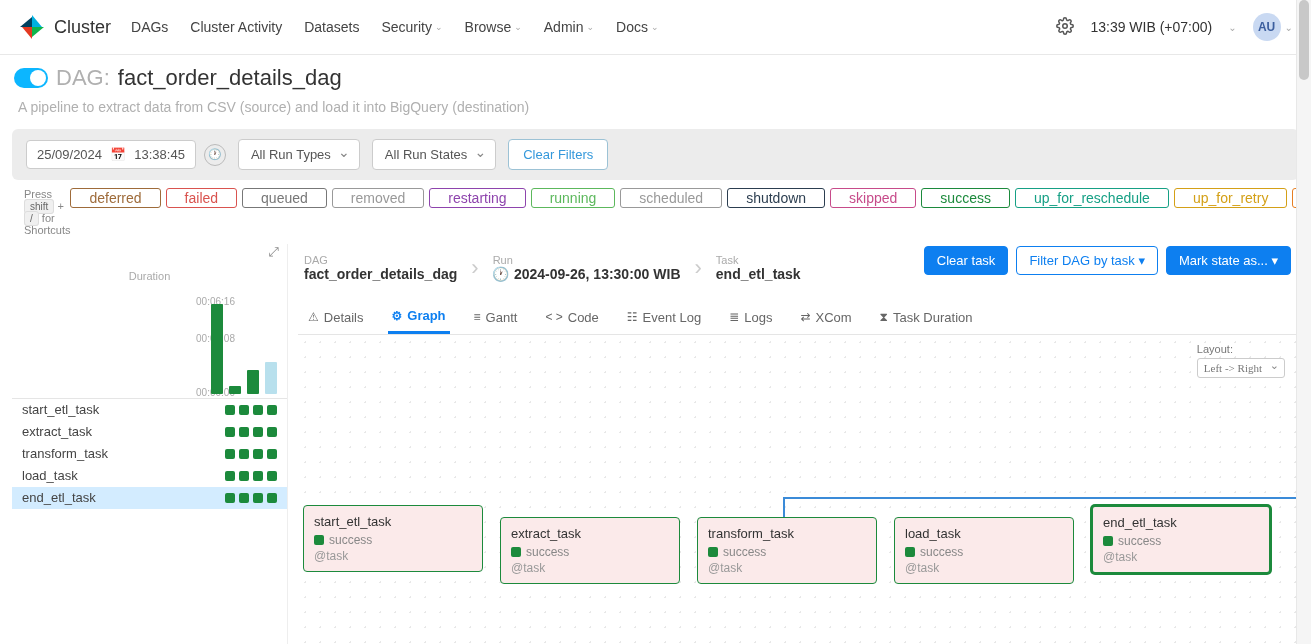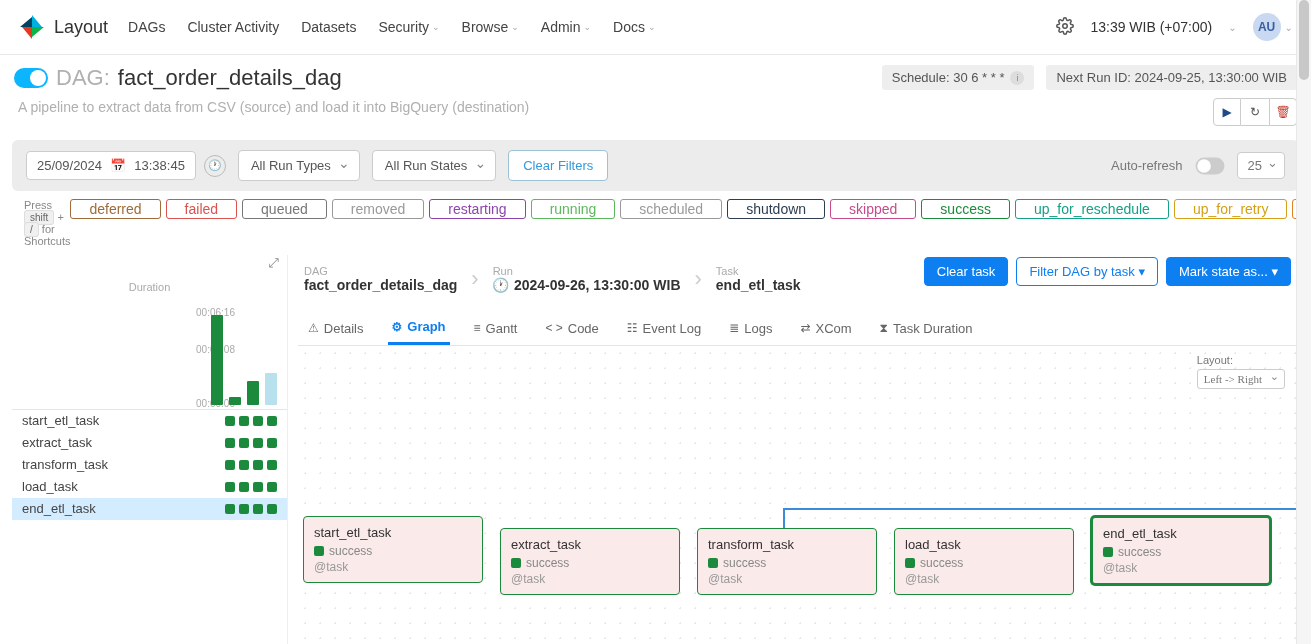--- a/index.html
+++ b/index.html
@@ -121,21 +121,21 @@
 <body>
 
 <div class="navbar">
   <div class="brand">
     <svg width="28" height="28" viewBox="0 0 28 28">
       <path d="M14 2 L24 14 L14 14 Z" fill="#00b1e0"></path>
       <path d="M26 14 L14 24 L14 14 Z" fill="#0fb54c"></path>
       <path d="M14 26 L4 14 L14 14 Z" fill="#e43921"></path>
       <path d="M2 14 L14 4 L14 14 Z" fill="#00415f"></path>
     </svg>
-    <span class="brand-text">Layout</span>
+    <span class="brand-text">Cluster</span>
   </div>
   <div class="nav-menu" id="nav-menu">
       <div class="nav-item">
         <span>DAGs</span>
       </div>
       <div class="nav-item">
         <span>Cluster Activity</span>
       </div>
       <div class="nav-item">
         <span>Datasets</span>
@@ -173,53 +173,32 @@
   </div>
 </div>
 
 <div class="dag-header">
   <div class="dag-title-row">
     <div class="toggle"></div>
     <span class="dag-label">DAG:</span>
     <span class="dag-name">fact_order_details_dag</span>
     <span class="dag-desc">A pipeline to extract data from CSV (source) and load it into BigQuery (destination)</span>
   </div>
-  <div class="dag-header-right">
-    <div class="schedule-row">
-      <div class="pill">
-        <span>Schedule: 30 6 * * *</span>
-        <span class="info-dot">i</span>
-      </div>
-      <div class="pill">
-        <span>Next Run ID: 2024-09-25, 13:30:00 WIB</span>
-      </div>
-    </div>
-    <div class="icon-btn-row">
-      <div class="icon-btn play">▶</div>
-      <div class="icon-btn">↻</div>
-      <div class="icon-btn trash">🗑</div>
-    </div>
-  </div>
 </div>
 
 <div class="filter-bar">
   <div class="date-input">
     <span>25/09/2024</span>
     <span>📅</span>
     <span>13:38:45</span>
   </div>
   <div class="clock-icon">🕐</div>
   <div class="select">All Run Types</div>
   <div class="select">All Run States</div>
   <div class="clear-btn">Clear Filters</div>
-  <div class="auto-refresh">
-    <span>Auto-refresh</span>
-    <div class="toggle off" style="transform:scale(0.85)"></div>
-    <div class="small-select">25</div>
-  </div>
 </div>
 
 <div class="shortcuts-row">
   <div>
     <span>Press</span>
     <span class="kbd">shift</span>
     <span>+</span>
     <span class="kbd">/</span>
     <span>for Shortcuts</span>
   </div>

